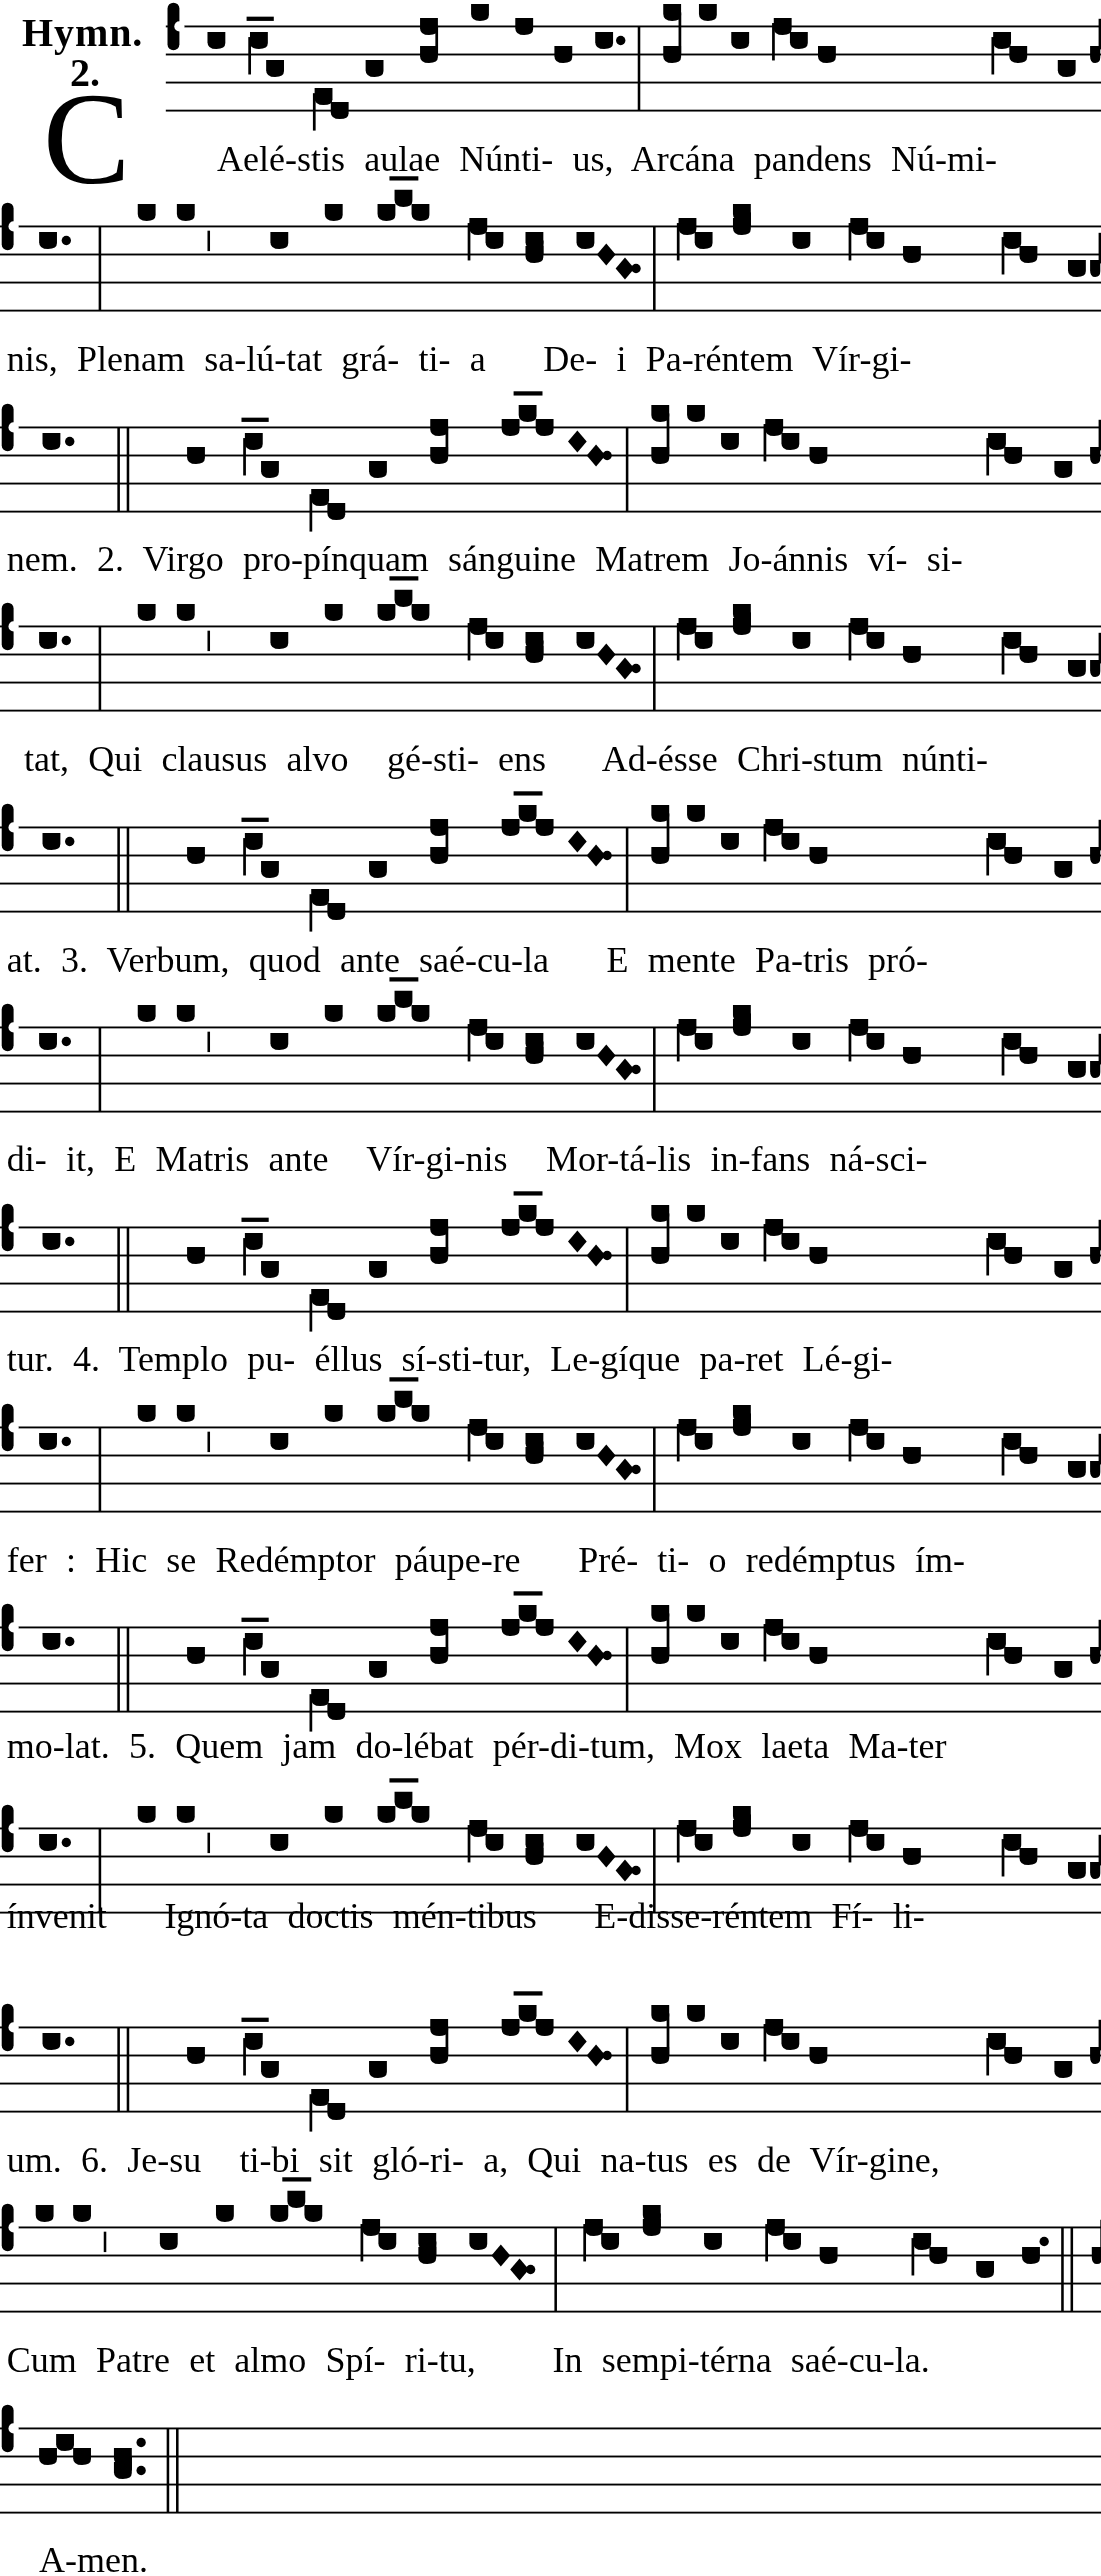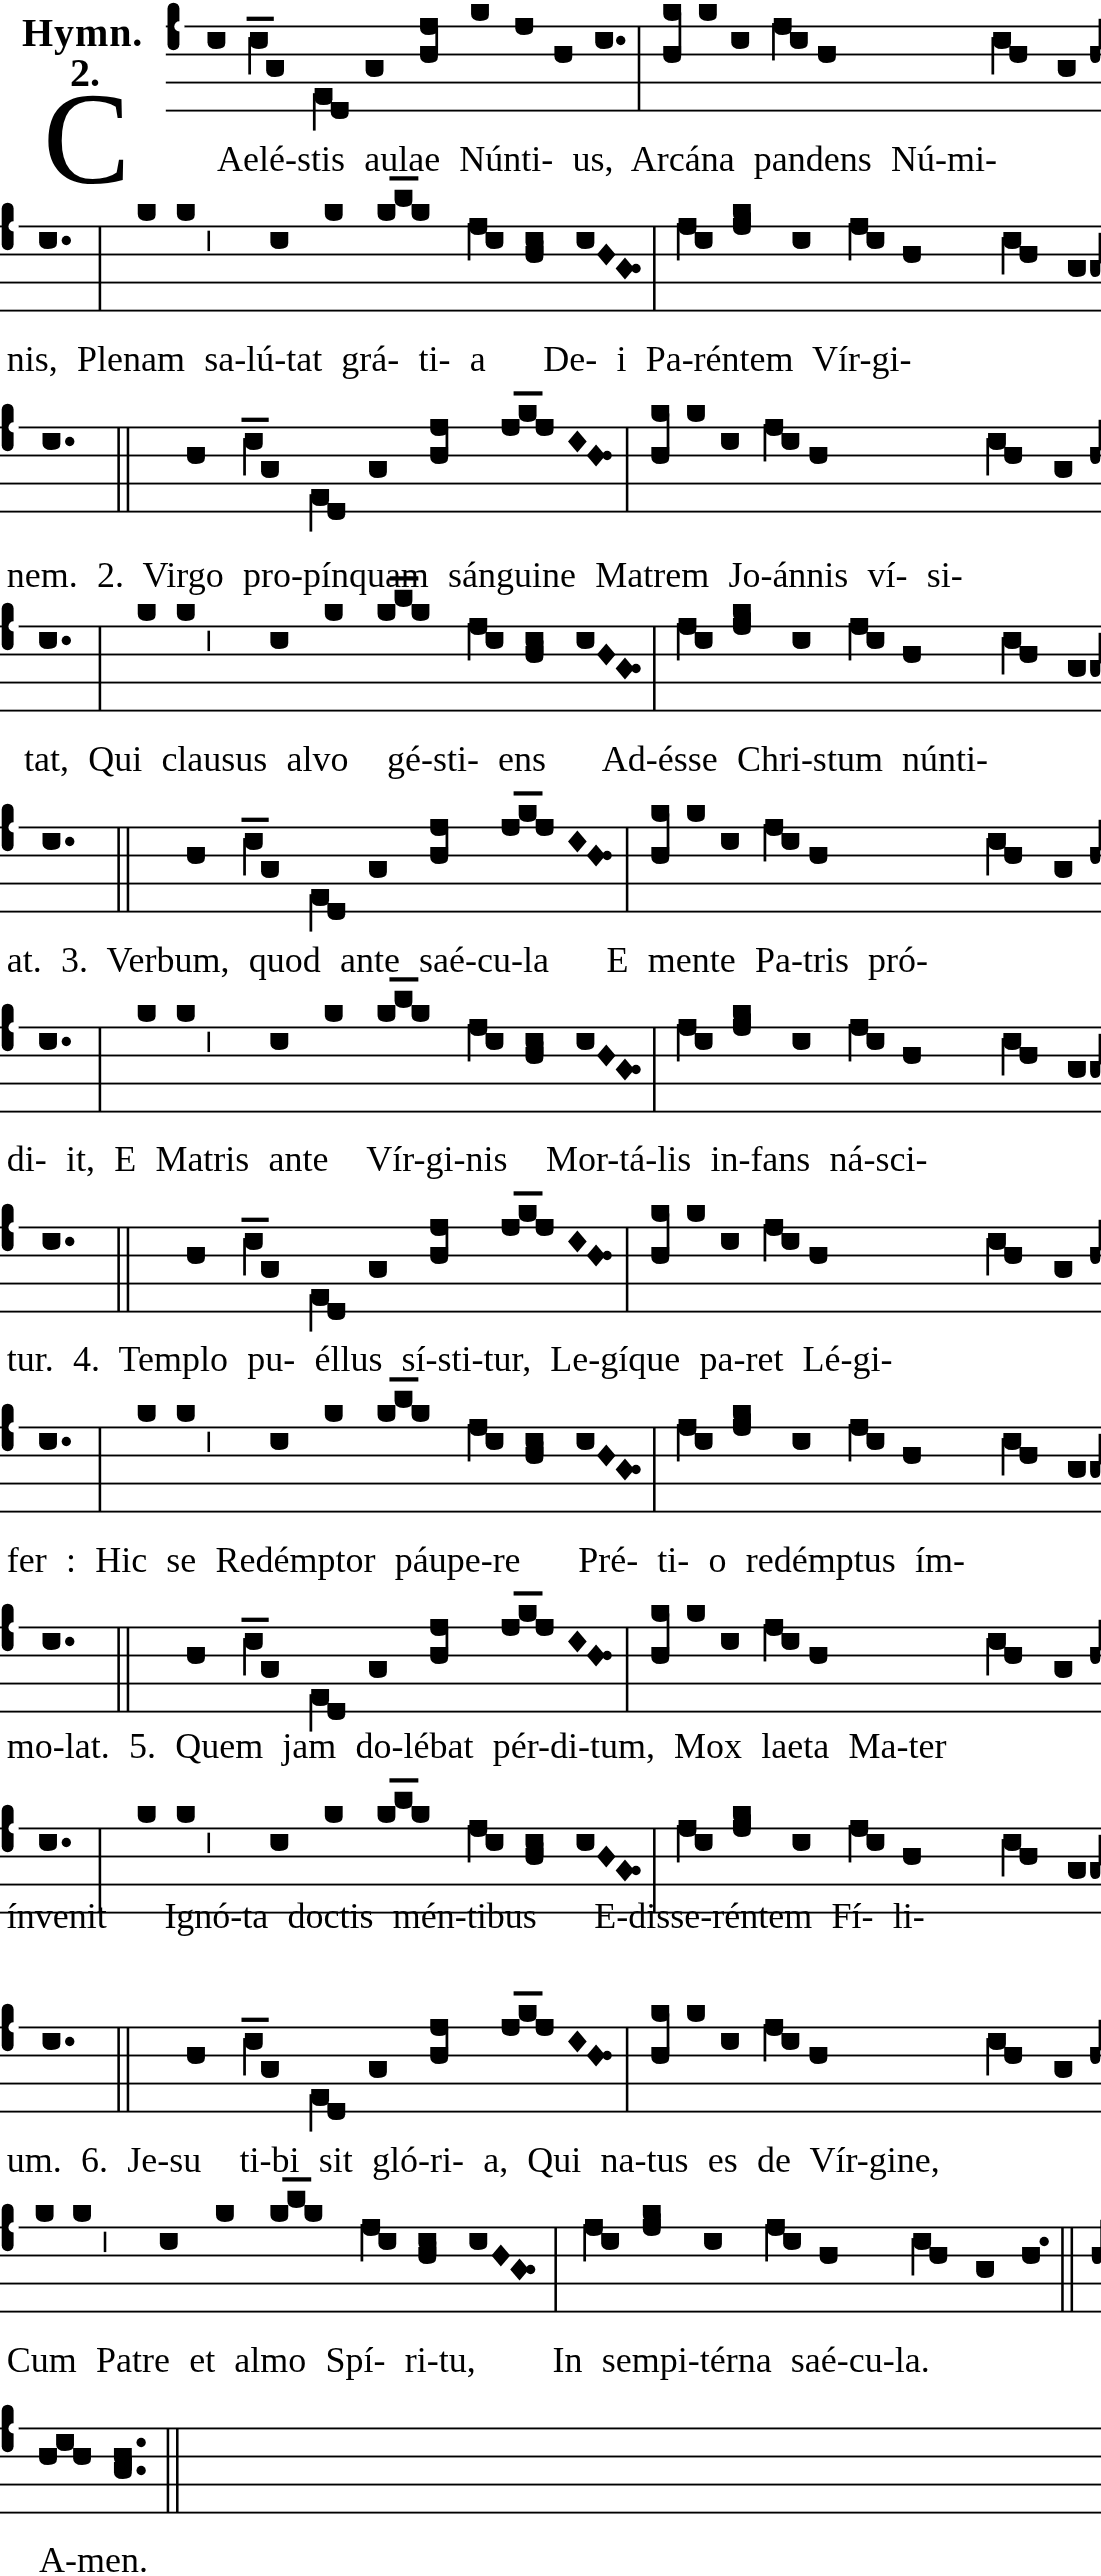--- a/index.html
+++ b/index.html
@@ -284,21 +284,21 @@
           <path d="M1181 68 H1202 V81 Q1202 88 1191.5 88 Q1181 88 1181 80 Z" fill="#000000"></path>
         </g>
         <g>
           <path d="M1240 84.5 H1261 V97.5 Q1261 104.5 1250.5 104.5 Q1240 104.5 1240 96.5 Z" fill="#000000"></path>
         </g>
         <g>
           <path d="M1282 68 H1294 V81 Q1294 88 1288 88 Q1282 88 1282 80 Z" fill="#000000"></path>
           <rect x="1292" y="36" width="3" height="36" fill="#000000"></rect>
         </g>
       </svg>
-      <div class="lyric" style="top: 538px; left: 6.8px; margin-top: 16px;">nem. 2. Virgo pro-pínquam sánguine Matrem Jo-ánnis ví- si-</div>
+      <div class="lyric" style="top: 538px; left: 6.8px;">nem. 2. Virgo pro-pínquam sánguine Matrem Jo-ánnis ví- si-</div>
       <svg width="1102" height="150" viewBox="0 0 1296 176" style="position:absolute;left:0;top:588px;overflow:visible">
         <rect x="0" y="43.9" width="1296" height="2.2" fill="#000000"></rect>
         <rect x="0" y="76.9" width="1296" height="2.2" fill="#000000"></rect>
         <rect x="0" y="109.9" width="1296" height="2.2" fill="#000000"></rect>
         <rect x="0" y="142.9" width="1296" height="2.2" fill="#000000"></rect>
         <g>
           <rect x="2" y="17" width="14" height="56" rx="7" fill="#000000"></rect>
           <circle cx="16" cy="45" r="6" fill="#ffffff"></circle>
         </g>
         <g>

